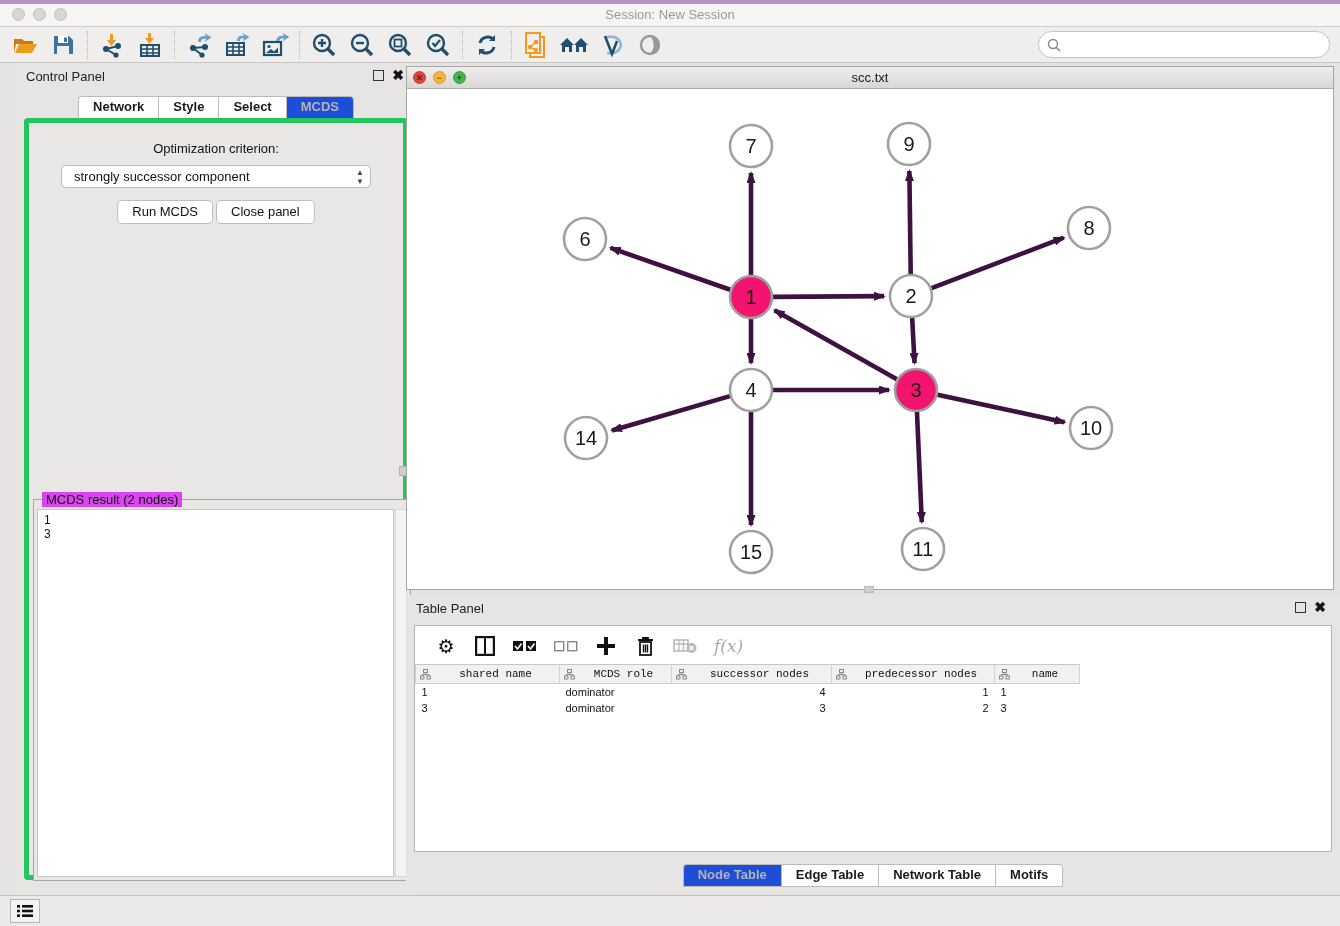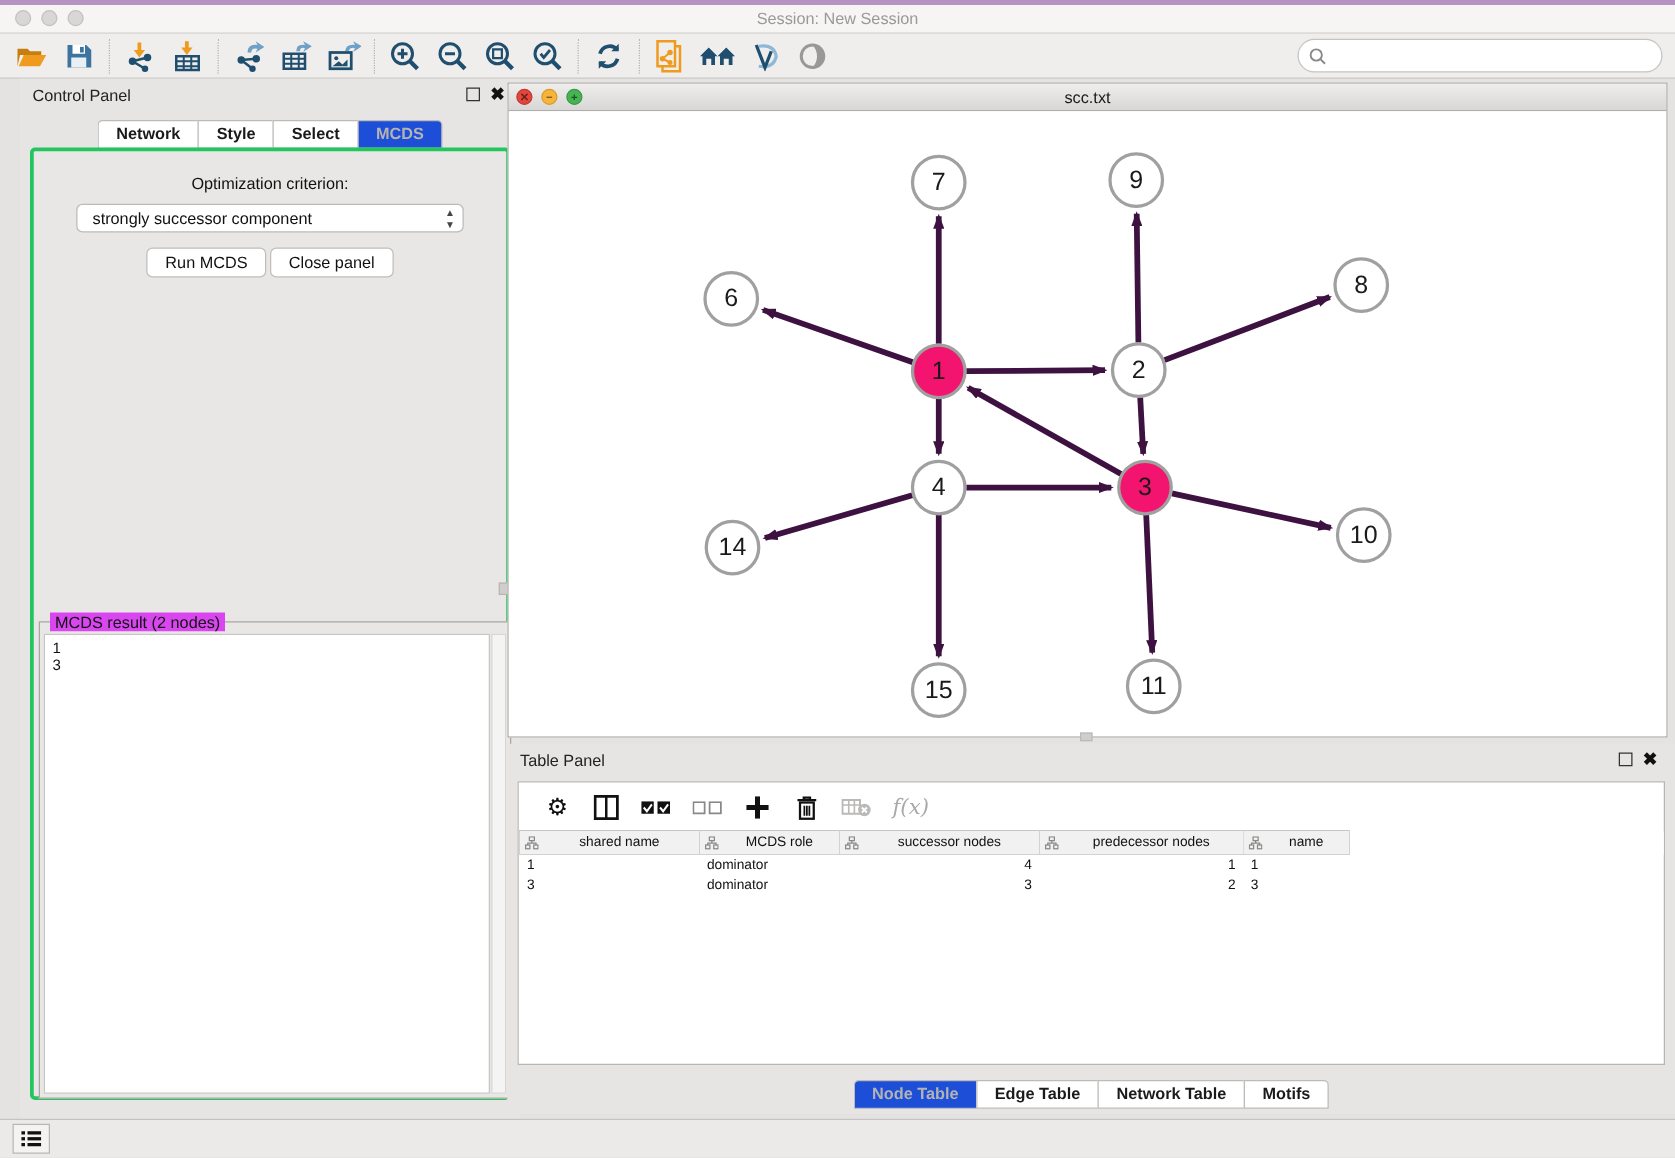--- a/index.html
+++ b/index.html
@@ -28,21 +28,21 @@
   .float-ic { position:absolute; top:7px; width:11px; height:11px; border:1.5px solid #333; }
   .close-ic { position:absolute; top:4px; font-size:14px; font-weight:bold; color:#111; }
   .cp-float { right:32px; } .cp-close { right:12px; }
 
   .cp-tabs { position:absolute; left:0; top:33px; width:100%; display:flex; justify-content:center; }
   .tabseg { border:1px solid #BDBBB9; border-right:none; background:#fff; font-size:13px; font-weight:bold; color:#1a1a1a; padding:2px 14px 4px; cursor:default; }
   .tabseg:first-child { border-radius:4px 0 0 0; }
   .tabseg:last-child { border-right:1px solid #BDBBB9; border-radius:0 4px 0 0; }
   .tabseg.disabled-active { background:#1d4ed8; color:#B5B3B1; }
 
-  .cp-pane { position:absolute; left:8px; top:55px; width:384px; height:762px; background:#E9E7E5; border:3px solid #22c55e; border-radius:4px; }
+  .cp-pane { position:absolute; left:8px; top:55px; width:384px; height:762px; background:#E9E7E5; border:5px solid #22c55e; border-radius:4px; }
   .opt-label { margin-top:18px; text-align:center; font-size:13px; color:#111; }
   .dropdown { position:relative; margin:9px auto 0; width:310px; height:23px; background:#fff; border:1px solid #BDBBB9; border-radius:5px; font-size:13px; color:#111; display:flex; align-items:center; padding-left:12px; }
   .dd-arrows { position:absolute; right:6px; top:2px; font-size:8px; line-height:9px; color:#444; text-align:center; }
   .btn-row { display:flex; justify-content:center; gap:3px; margin-top:12px;align-items:flex-end; }
   .pushbtn { background:#fff; border:1px solid #C0BEBC; border-radius:5px; font-size:13px; color:#111; padding:3px 14px 4px; font-family:"Liberation Sans",sans-serif; }
 
   .result-box { position:absolute; left:4px; top:376px; width:378px; height:382px; border:1px solid #A8A6A4; background:#E9E7E5; }
   .result-legend { position:absolute; left:8px; top:-8px; background:#d946ef; padding:0 4px; font-size:13px; color:#111; }
   .result-inner { position:absolute; left:3px; top:9px; right:16px; bottom:3px; background:#fff; border:1px solid #C8C6C4; font-size:12px; color:#111; padding:3px 6px; white-space:pre; overflow:hidden; }
   .result-scroll { position:absolute; right:3px; top:9px; width:12px; bottom:3px; background:#F4F4F4; border:1px solid #D8D6D4; }
@@ -65,21 +65,21 @@
   
   .table-panel { position:absolute; left:406px; top:595px; width:934px; height:296px; background:#E7E5E3; }
   .tp-float { right:34px; } .tp-close { right:14px; }
   .tp-box { position:absolute; left:8px; top:30px; width:918px; height:227px; background:#fff; border:1px solid #B8B6B4; }
   .tp-toolbar { display:flex; align-items:center; gap:17px; padding:10px 0 8px 20px; }
   .tp-toolbar .ticon { display:flex; align-items:center; justify-content:center; min-width:22px; }
   .fx { font-family:"DejaVu Serif", serif; font-style:italic; font-size:17px; color:#ABA9A7; }
   .gear-glyph { font-size:19px; color:#0d0d0d; line-height:19px;}
 
   table.datatable { border-collapse:collapse; width:100%; table-layout:fixed; font-size:11px; }
-  table.datatable th { background:#F1F1F1; border:1px solid #D4D2D0; border-top:1px solid #C8C6C4; font-weight:normal; color:#111; height:19px; position:relative; padding:0 2px 0 18px; }
+  table.datatable th { background:#F1F1F1; border:1px solid #D4D2D0; border-top:1px solid #C8C6C4; font-weight:normal; color:#111; height:19px; position:relative; padding:0 2px 0 18px;font-family:Liberation Mono, monospace; }
   table.datatable td { height:16px; padding:0 6px; color:#111; border:none; }
   td.num { text-align:right; }
   .col-ic { position:absolute; left:4px; top:4px; }
 
   .tp-tabs { position:absolute; left:0; bottom:4px; width:100%; display:flex; justify-content:center; }
   .tp-tabs .tabseg { font-weight:bold; }
 
   
   .statusbar { position:absolute; left:0; top:895px; width:1340px; height:31px; background:#ECEAE8; border-top:1px solid #C5C3C1; }
   .sb-left-btn { position:absolute; left:10px; top:3px; width:30px; height:24px; background:#F4F3F1; border:1px solid #B8B6B4; display:flex; align-items:center; justify-content:center; }

